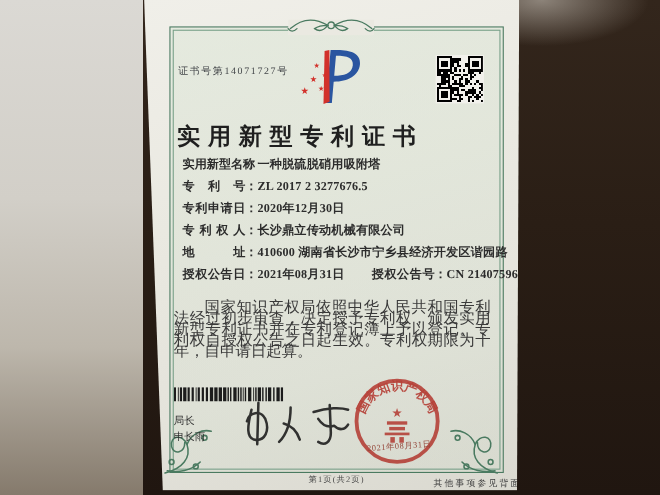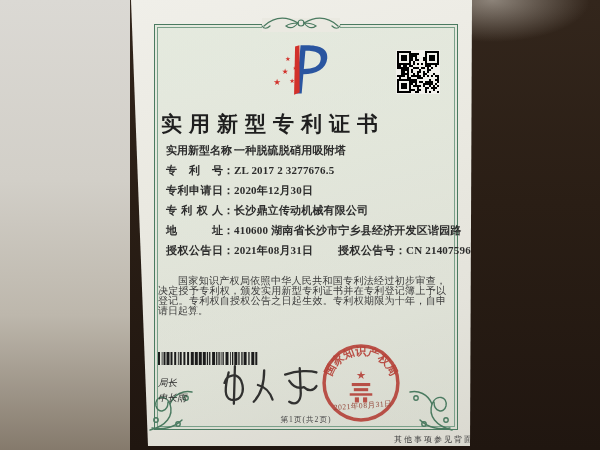--- a/index.html
+++ b/index.html
@@ -44,31 +44,31 @@
     font-size:21px;font-weight:700;color:#1f1f1f;letter-spacing:7px;text-indent:7px;
   }
   .fields{position:absolute;left:38px;top:141px;width:278px;}
   .frow{white-space:nowrap;line-height:19.9px;font-size:11px;font-weight:700;color:#2c2c2c;}
   .flabel{display:inline-block;width:57px;text-align-last:justify;text-align:justify;}
   .fcolon{display:inline-block;}
   .fvalue{letter-spacing:.2px;}
   .fgroup{display:inline-block;}
   .fgroup.g1{width:172px;}
   .paras{position:absolute;left:30px;top:276px;width:288px;color:#3a3a3a;}
-  .para{margin:0;font-size:10px;line-height:9.9px;text-indent:2em;text-align:justify;}
+  .para{margin:0;font-size:14px;line-height:9.9px;text-indent:2em;text-align:justify;}
   .barcode{position:absolute;left:30px;top:352px;}
-  .signer{position:absolute;left:30px;top:376px;font-size:9.5px;line-height:15px;color:#2d2d2d;font-style:italic;}
+  .signer{position:absolute;left:30px;top:376px;font-size:9.5px;line-height:15px;color:#2d2d2d;}
   .signature{position:absolute;left:86px;top:362px;opacity:.88;}
   .seal{position:absolute;left:192px;top:342px;width:82px;height:82px;mix-blend-mode:multiply;opacity:.92;}
   .seal-date{
     position:absolute;left:194px;top:401px;width:82px;text-align:center;
     font-size:7.6px;color:#94473a;transform:rotate(-4deg);letter-spacing:.5px;
   }
   .page-footer{
-    position:absolute;left:26px;top:415px;width:304px;text-align:center;
+    position:absolute;left:26px;top:431px;width:304px;text-align:center;
     font-size:7.6px;color:#474747;letter-spacing:1px;
   }
   .back-note{
     position:absolute;left:0;top:434px;width:346px;text-align:right;
     font-size:8px;color:#3d3d3d;letter-spacing:2px;
   }
 </style>
 </head>
 <body>
 
@@ -105,20 +105,21 @@
     <g fill="none" stroke="#4a7a60" stroke-width="1.4" stroke-linecap="round">
       <path d="M6,54 C22,50 30,40 26,28 C22,18 10,20 12,30 C14,38 24,36 24,26"></path>
       <path d="M8,52 C18,54 30,52 38,44"></path>
       <path d="M26,28 C30,18 40,14 48,16"></path>
       <circle cx="12" cy="44" r="2.2"></circle>
       <circle cx="34" cy="48" r="2.2"></circle>
       <circle cx="42" cy="22" r="2.2"></circle>
     </g>
   </svg>
 
+  <div class="cert-no">证书号第14071727号</div>
 
   <svg class="logo" width="66" height="60" viewBox="0 0 60 56">
     <g transform="skewX(-5)">
       <path d="M30,5 L30,50 L35,50 L35,32 C47,32 56,27 56,17 C56,8 47,5 36,5 Z M35,10 C45,10 50,12 50,18 C50,25 43,27 35,27 Z" fill="#2a55a0"></path>
       <path d="M25,6 L29,5 L33,49 L28,51 Z" fill="#d2312b"></path>
     </g>
     <text x="4" y="42" font-size="8" fill="#d2312b">★</text>
     <text x="12" y="32" font-size="7" fill="#d2312b">★</text>
     <text x="19" y="40" font-size="6" fill="#d2312b">★</text>
     <text x="15" y="20" font-size="6" fill="#d2312b">★</text>

